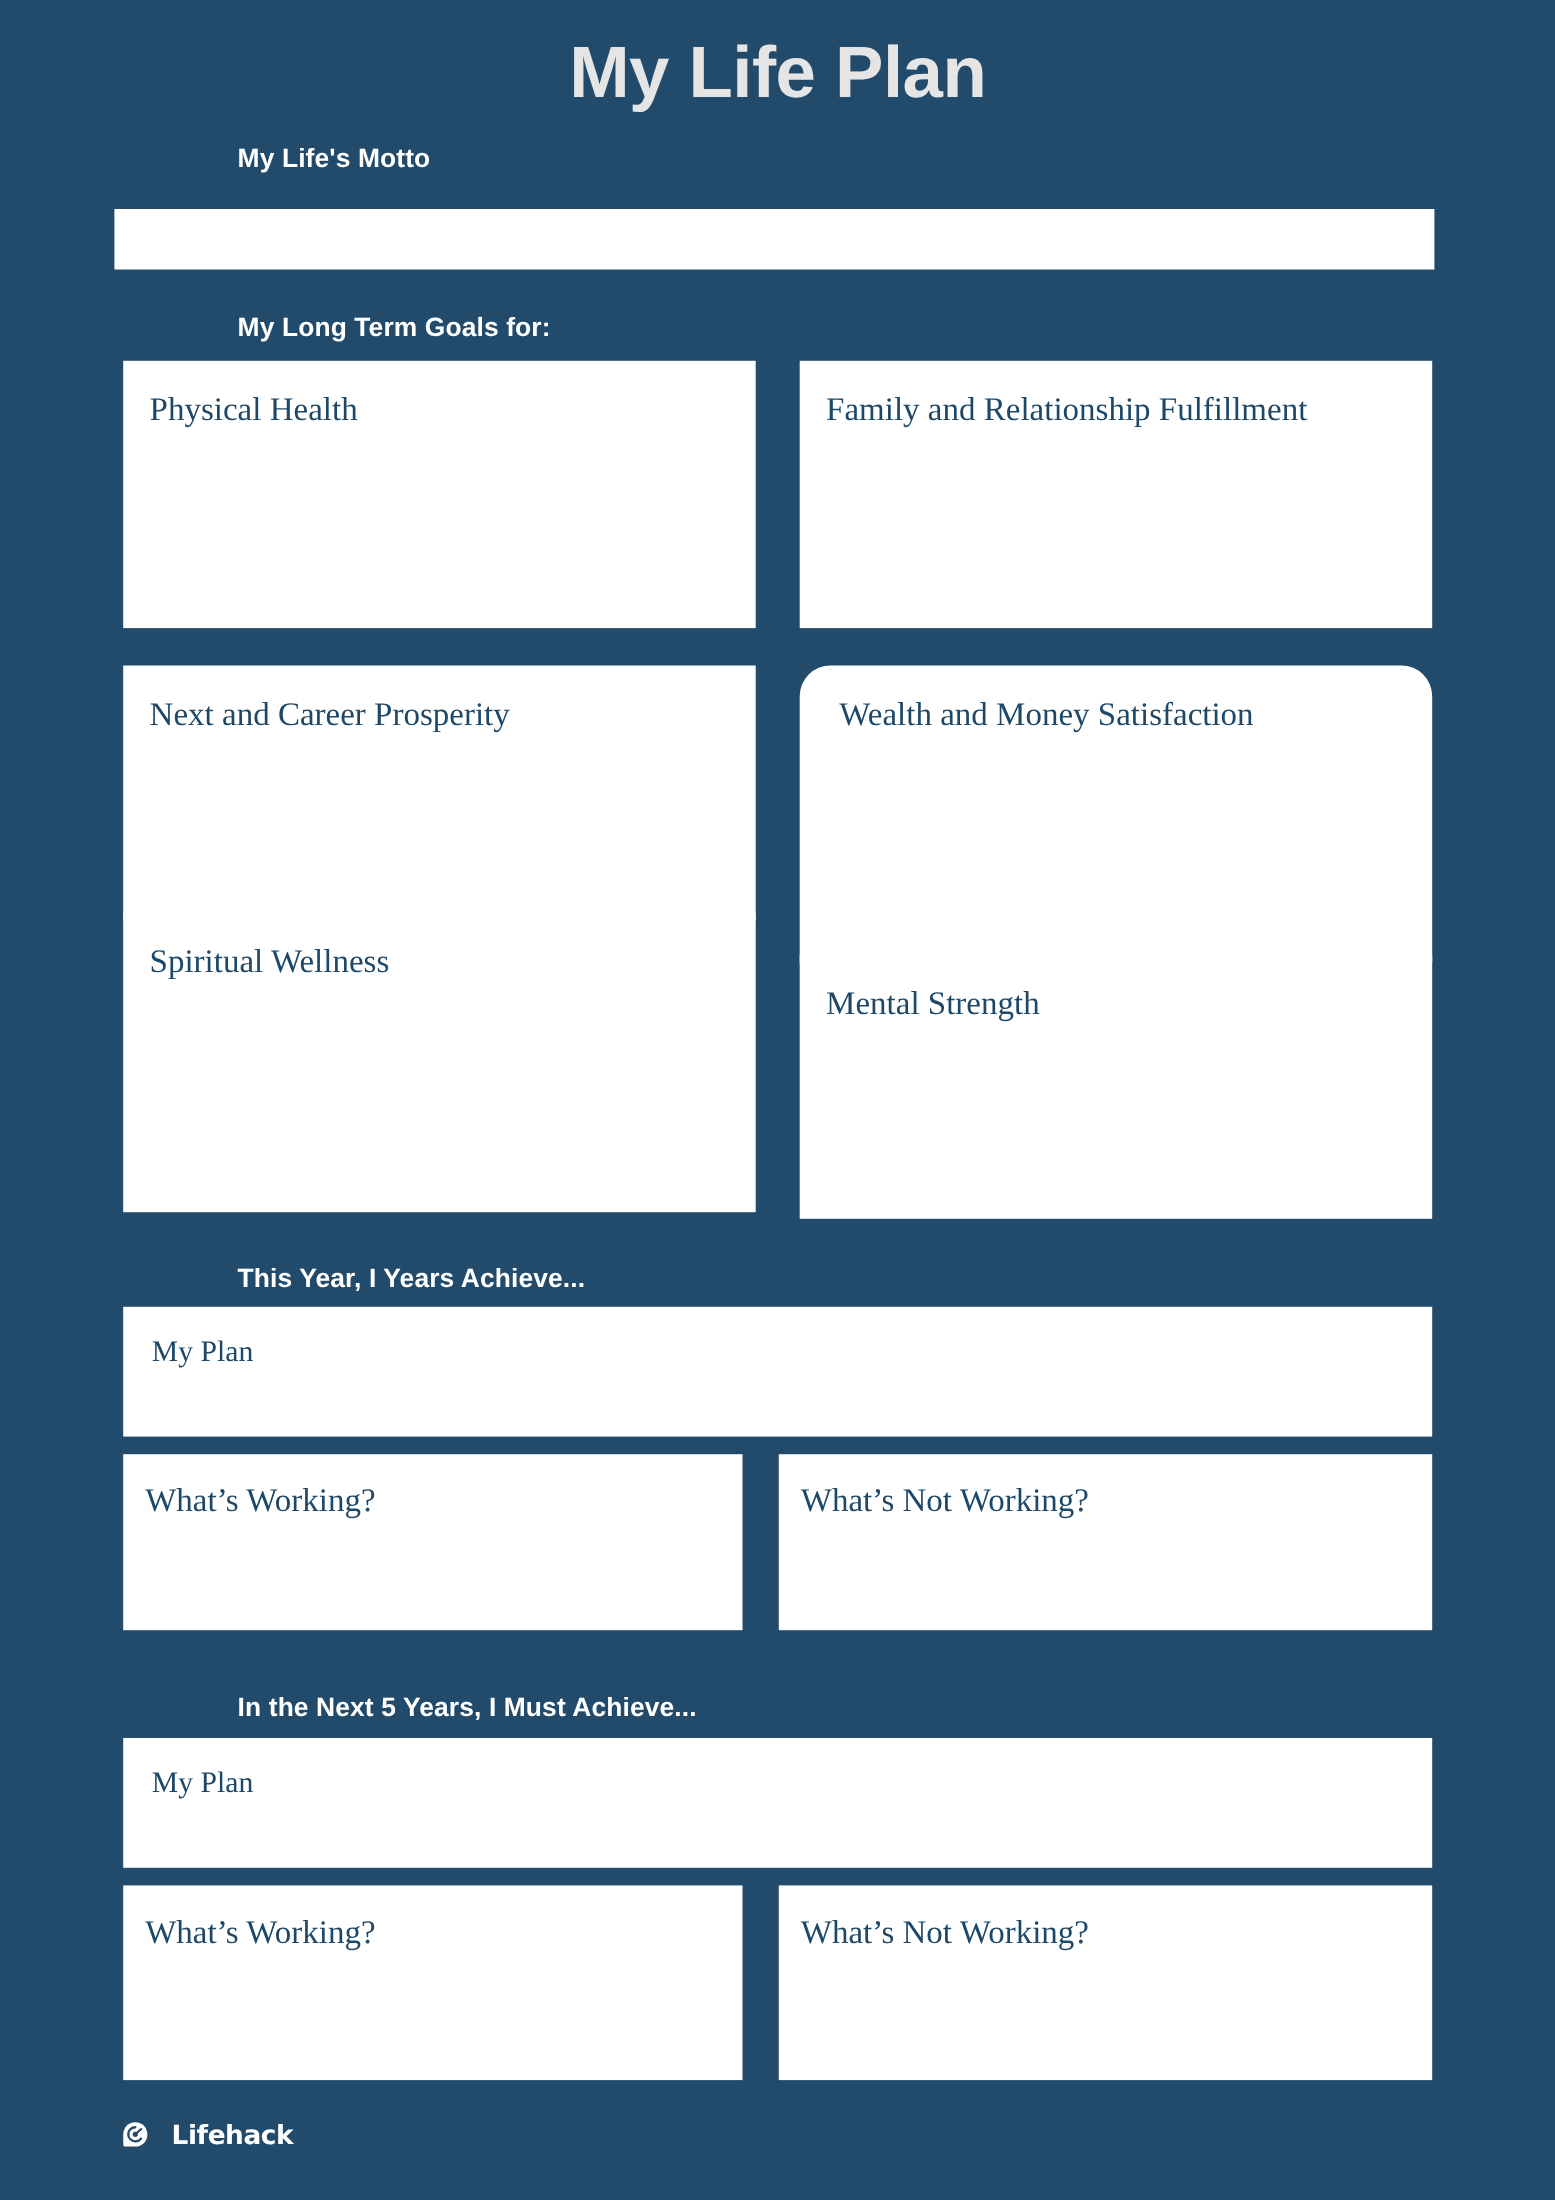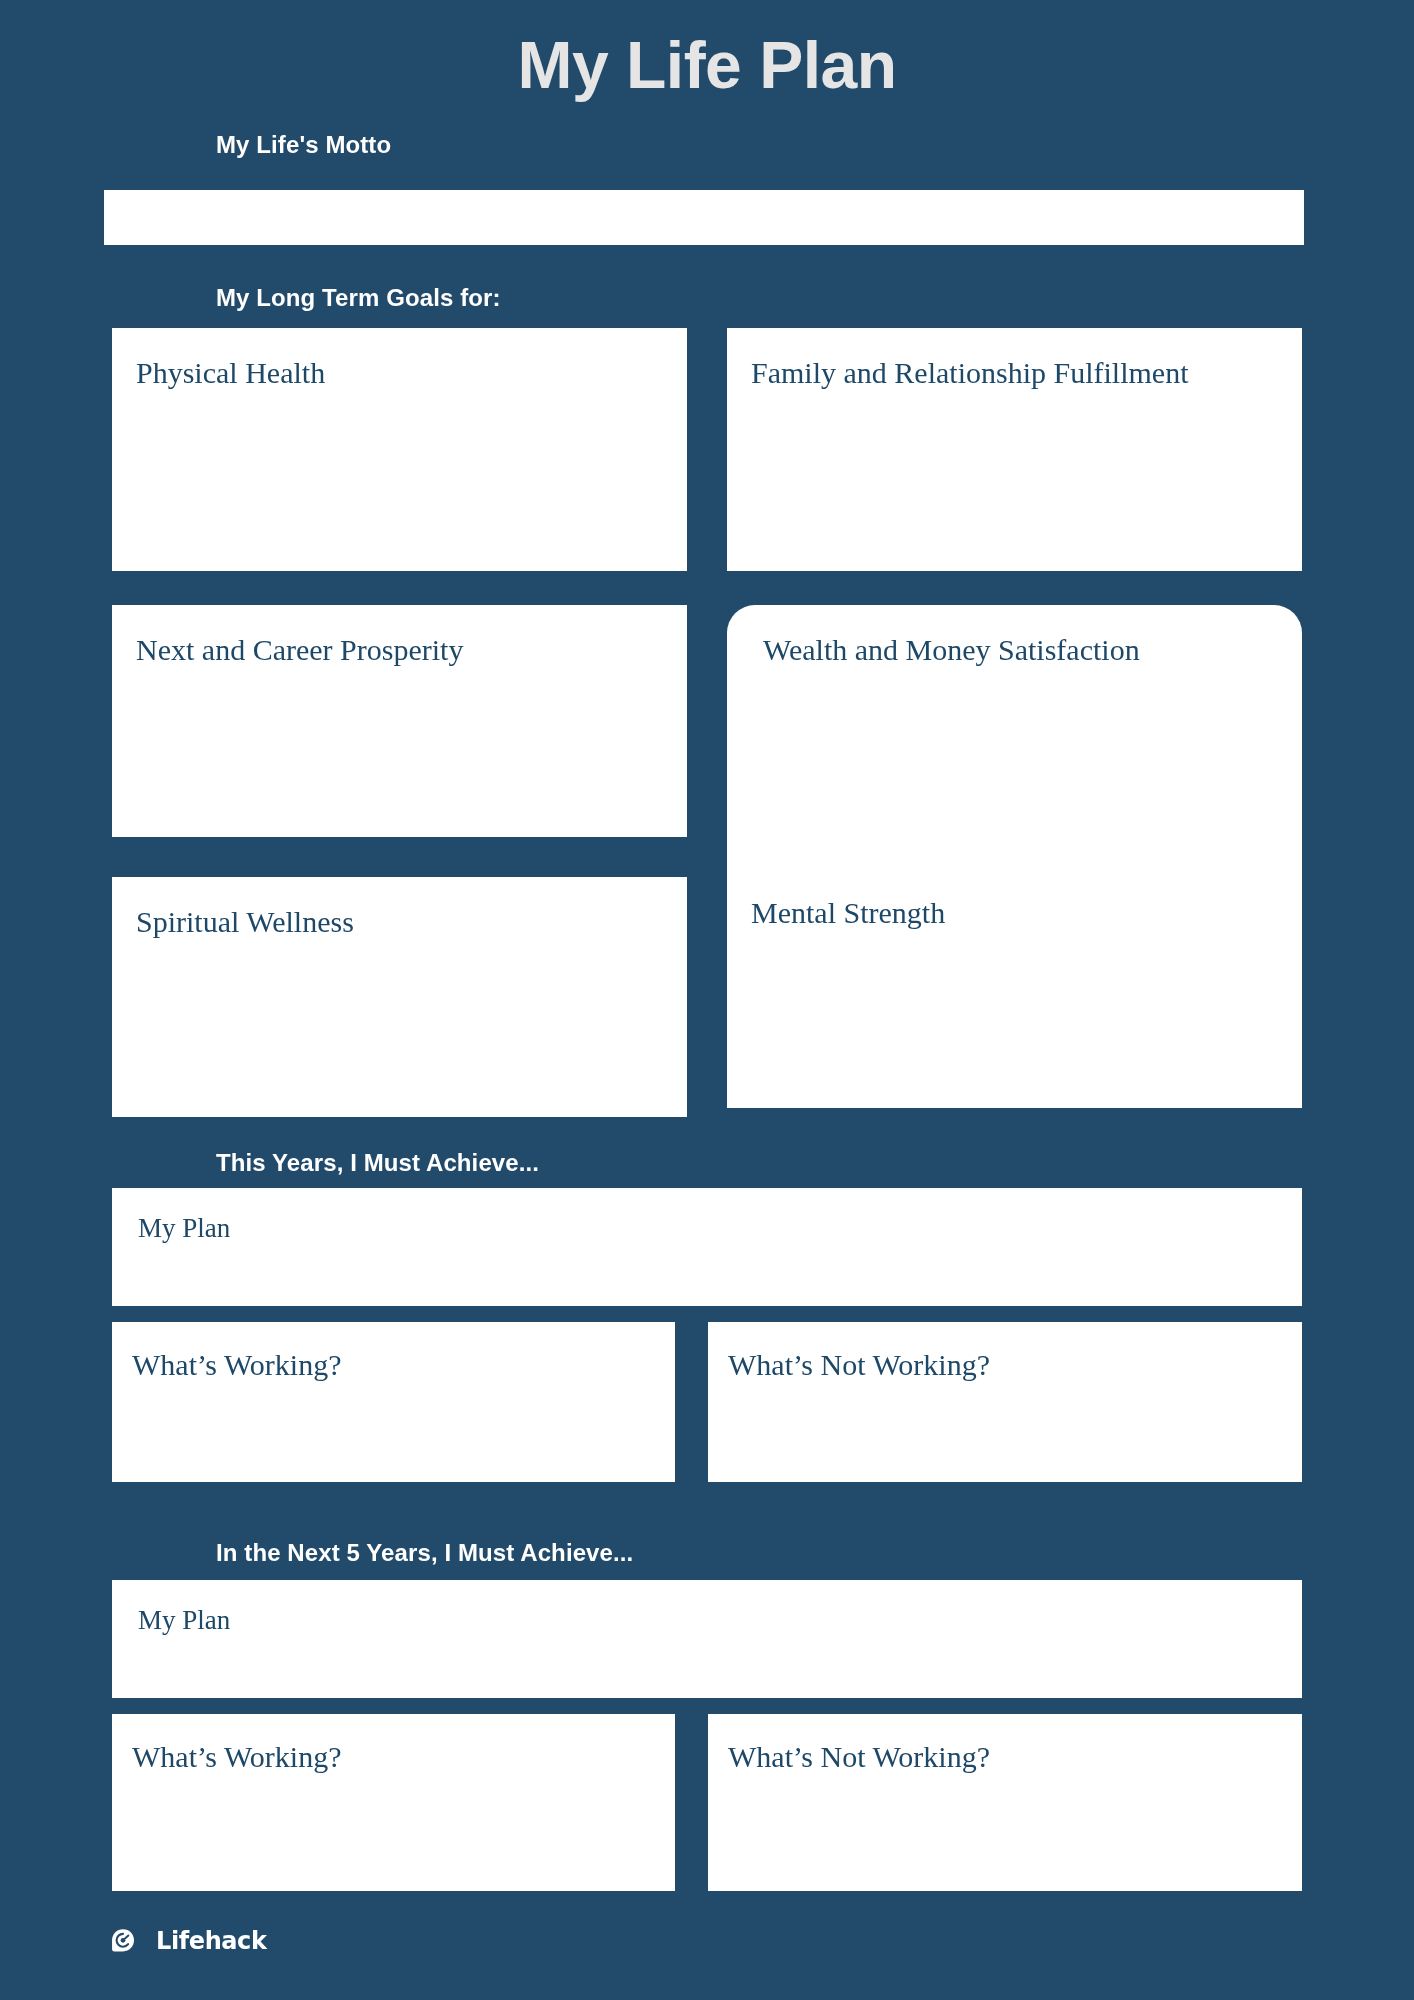--- a/index.html
+++ b/index.html
@@ -81,21 +81,21 @@
   .goal-card.indented .card-label { left: 36px; }
 
   .goal-left  { left: 112px; width: 575px; }
   .goal-right { left: 727px; width: 575px; text-align: right; }
 
   
   #goal-physical-health        { top: 328px; height: 243px; }
   #goal-family-relationship    { top: 328px; height: 243px; }
   #goal-work-career            { top: 605px; height: 232px; }
   #goal-wealth-money           { top: 605px; height: 297px; border-radius: 28px; }
-  #goal-spiritual-wellness     { top: 877px; height: 240px; }
+  #goal-spiritual-wellness     { top: 830px; height: 272px; }
   #goal-mental-strength        { top: 868px; height: 240px; }
 
   
   #this-year-label { position: absolute; left: 108px; top: 1150px; }
 
   #this-year-plan {
     left: 112px; top: 1188px;
     width: 1190px; height: 118px;
   }
   #this-year-plan .card-label { position: absolute; left: 26px; top: 26px; }
@@ -185,21 +185,21 @@
   </div>
 
   <div class="card goal-card goal-left" id="goal-spiritual-wellness">
     <span class="card-label">Spiritual Wellness</span>
   </div>
 
   <div class="card goal-card goal-right" id="goal-mental-strength">
     <span class="card-label">Mental Strength</span>
   </div>
 
-  <div class="section-label" id="this-year-label">This Years, I Must Achieve...</div>
+  <div class="section-label" id="this-year-label">This Year, I Years Achieve...</div>
 
   <div class="card" id="this-year-plan">
     <span class="card-label sans-serif-ish">My Plan</span>
   </div>
 
   <div class="card" id="this-year-working">
     <span class="card-label">What’s Working?</span>
   </div>
 
   <div class="card" id="this-year-not-working">

